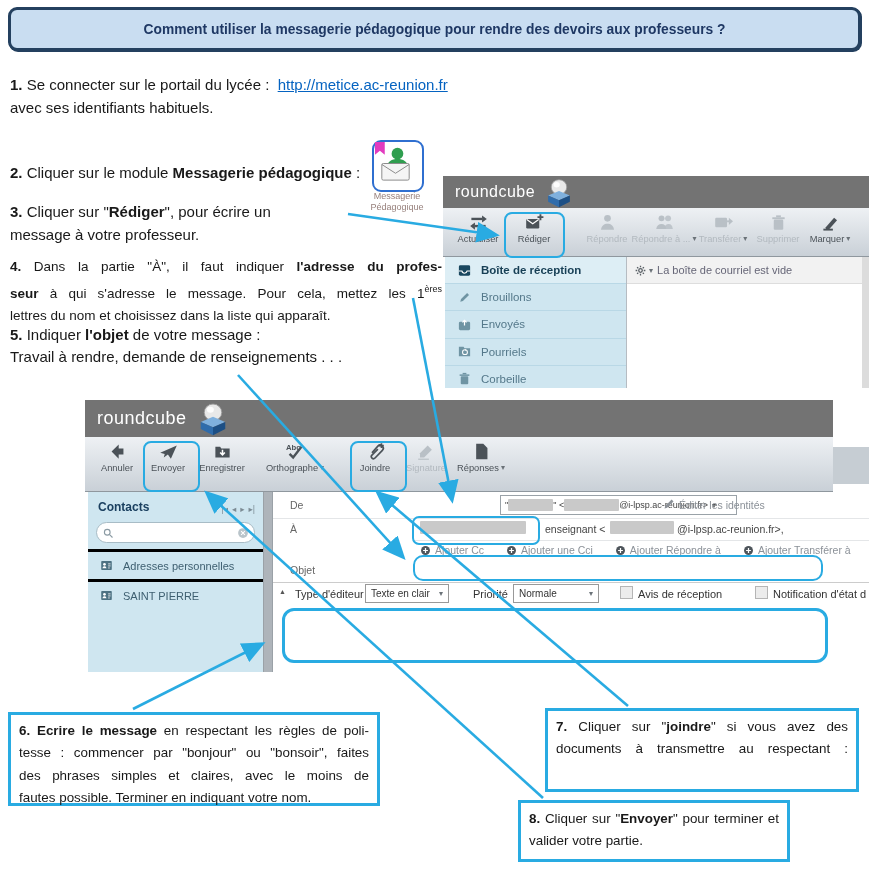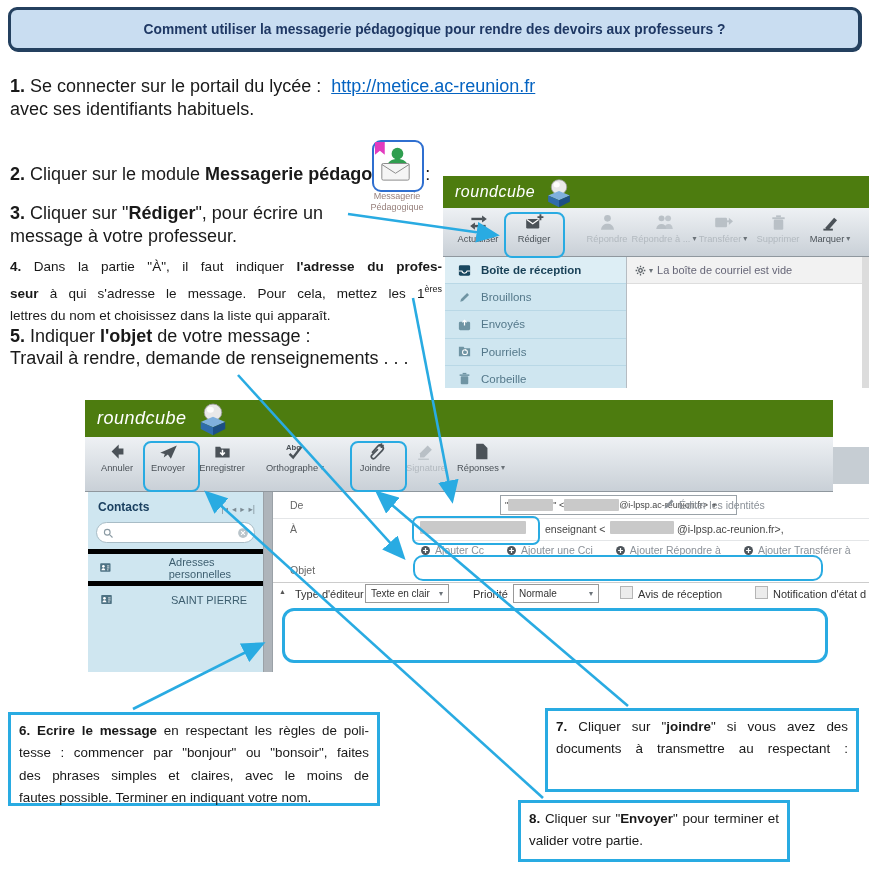--- a/index.html
+++ b/index.html
@@ -7,29 +7,29 @@
   .page{position:relative;width:869px;height:870px;background:#fff;overflow:hidden;}
   .abs{position:absolute;}
   .b{font-weight:700;}
   .lnk{color:#0563c1;text-decoration:underline;}
   sup{font-size:9px;}
   
   .title-box{left:8px;top:7px;width:847px;height:38px;background:#c9ddf1;border:3px solid #24405f;border-radius:9px;
     display:flex;align-items:center;justify-content:center;box-shadow:1px 1px 0 #24405f;}
   .title-box span{font-size:13.8px;font-weight:700;color:#1f3864;}
   
-  .tline{font-size:18px;color:#191919;white-space:pre;}
+  .tline{font-size:15px;color:#191919;white-space:pre;}
   .tblock{font-size:13.5px;color:#191919;line-height:22.4px;}
   .jl{text-align:justify;text-align-last:justify;}
   
   .mod-icon{left:372px;top:140px;width:48px;height:48px;background:#fff;border:2.5px solid #2f6fd0;border-radius:9px;}
   .mod-label{left:350px;top:191px;width:94px;text-align:center;font-size:9px;line-height:10.5px;color:#97807c;}
   
   .shot{background:#fff;overflow:hidden;}
-  .rc-header{position:absolute;left:0;top:0;background:#4d7c0f;display:flex;align-items:center;font-style:italic;}
+  .rc-header{position:absolute;left:0;top:0;background:#737373;display:flex;align-items:center;}
   .rc-logo{color:#fff;letter-spacing:.5px;padding-left:12px;}
   .rc-toolbar{position:absolute;left:0;background:linear-gradient(#eef1f4,#c9d0d7);border-bottom:1px solid #8f979e;display:flex;align-items:flex-start;padding-left:6px;box-sizing:border-box;}
   .tb-btn{display:flex;flex-direction:column;align-items:center;padding-top:5px;flex:none;}
   .tb-btn .ic{width:19px;height:19px;color:#4b5258;}
   .tb-btn .tb-label{font-size:9.3px;color:#4b5258;margin-top:2px;white-space:nowrap;}
   .tb-btn.dis .ic{color:#b9c0c6;}
   .tb-btn.dis .tb-label{color:#b2b9bf;}
   .tb-caret{font-size:8px;color:#6b7278;margin-left:2px;}
   .lblrow{display:flex;align-items:center;}
   
@@ -45,21 +45,21 @@
   .rc-listhead .ic{width:13px;height:13px;color:#5a6066;}
   .rc-listhead span.txt{font-size:11px;color:#667;margin-left:4px;}
   
   .ct-panel{position:absolute;background:#cfe6f0;}
   .ct-head{display:flex;align-items:center;justify-content:space-between;padding:6px 8px 4px 10px;}
   .ct-title{font-size:12px;font-weight:700;color:#1b4060;}
   .ct-pager span{font-size:8.5px;color:#7c8b94;margin-left:4px;}
   .ct-search{margin:2px 8px 6px 8px;height:19px;background:#fff;border:1px solid #a8bcc6;border-radius:11px;display:flex;align-items:center;padding:0 5px;}
   .ct-search .ic{width:12px;height:12px;color:#8a9aa3;}
   .ct-search input{flex:1;border:0;outline:0;font-size:10px;min-width:0;background:transparent;}
-  .ct-row{display:flex;align-items:center;height:27px;border-top:5px solid #000000;padding-left:11px;gap:48px;}
+  .ct-row{display:flex;align-items:center;height:27px;border-top:3px solid #000000;padding-left:11px;}
   .ct-row .ic{width:15px;height:13px;color:#4e7283;}
   .ct-row span{font-size:11px;color:#3e5f70;margin-left:9px;}
   .splitter{position:absolute;background:#aeb4ba;border-left:1px solid #9aa1a7;border-right:1px solid #9aa1a7;}
   .form{position:absolute;background:#fff;font-size:10.5px;color:#555;}
   .flabel{position:absolute;color:#666;}
   .redact{background:#c9c9c9;display:inline-block;border-radius:1px;}
   .de-select{position:absolute;height:20px;border:1px solid #9aa2a8;background:#fff;display:flex;align-items:center;padding:0 4px;box-sizing:border-box;font-size:9px;color:#444;}
   .de-select .caret{margin-left:4px;color:#555;font-size:8px;}
   .gray-txt{color:#8b9198;}
   .hr{position:absolute;height:1px;background:#e4e6e8;}

